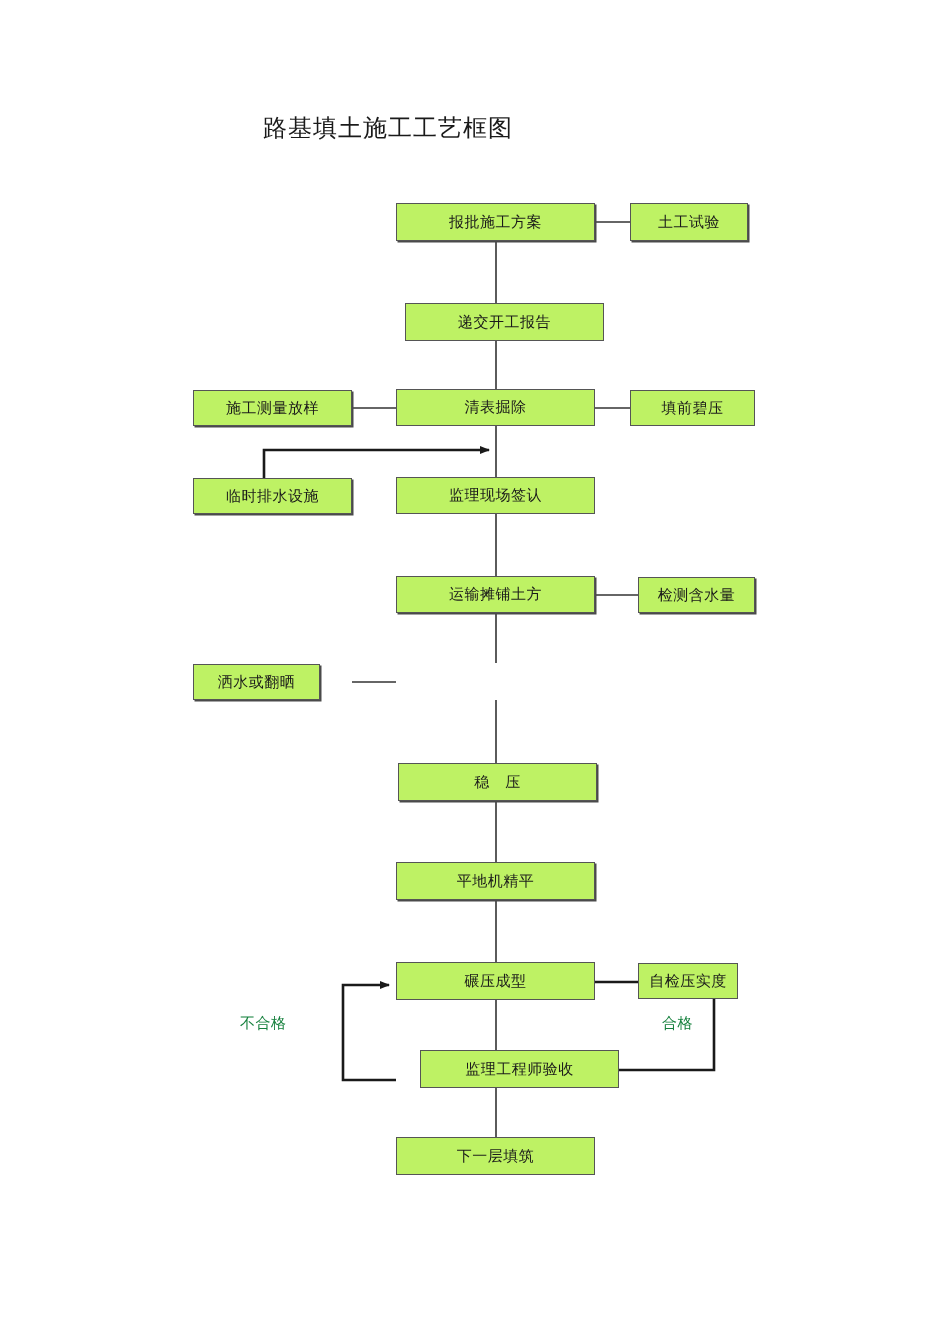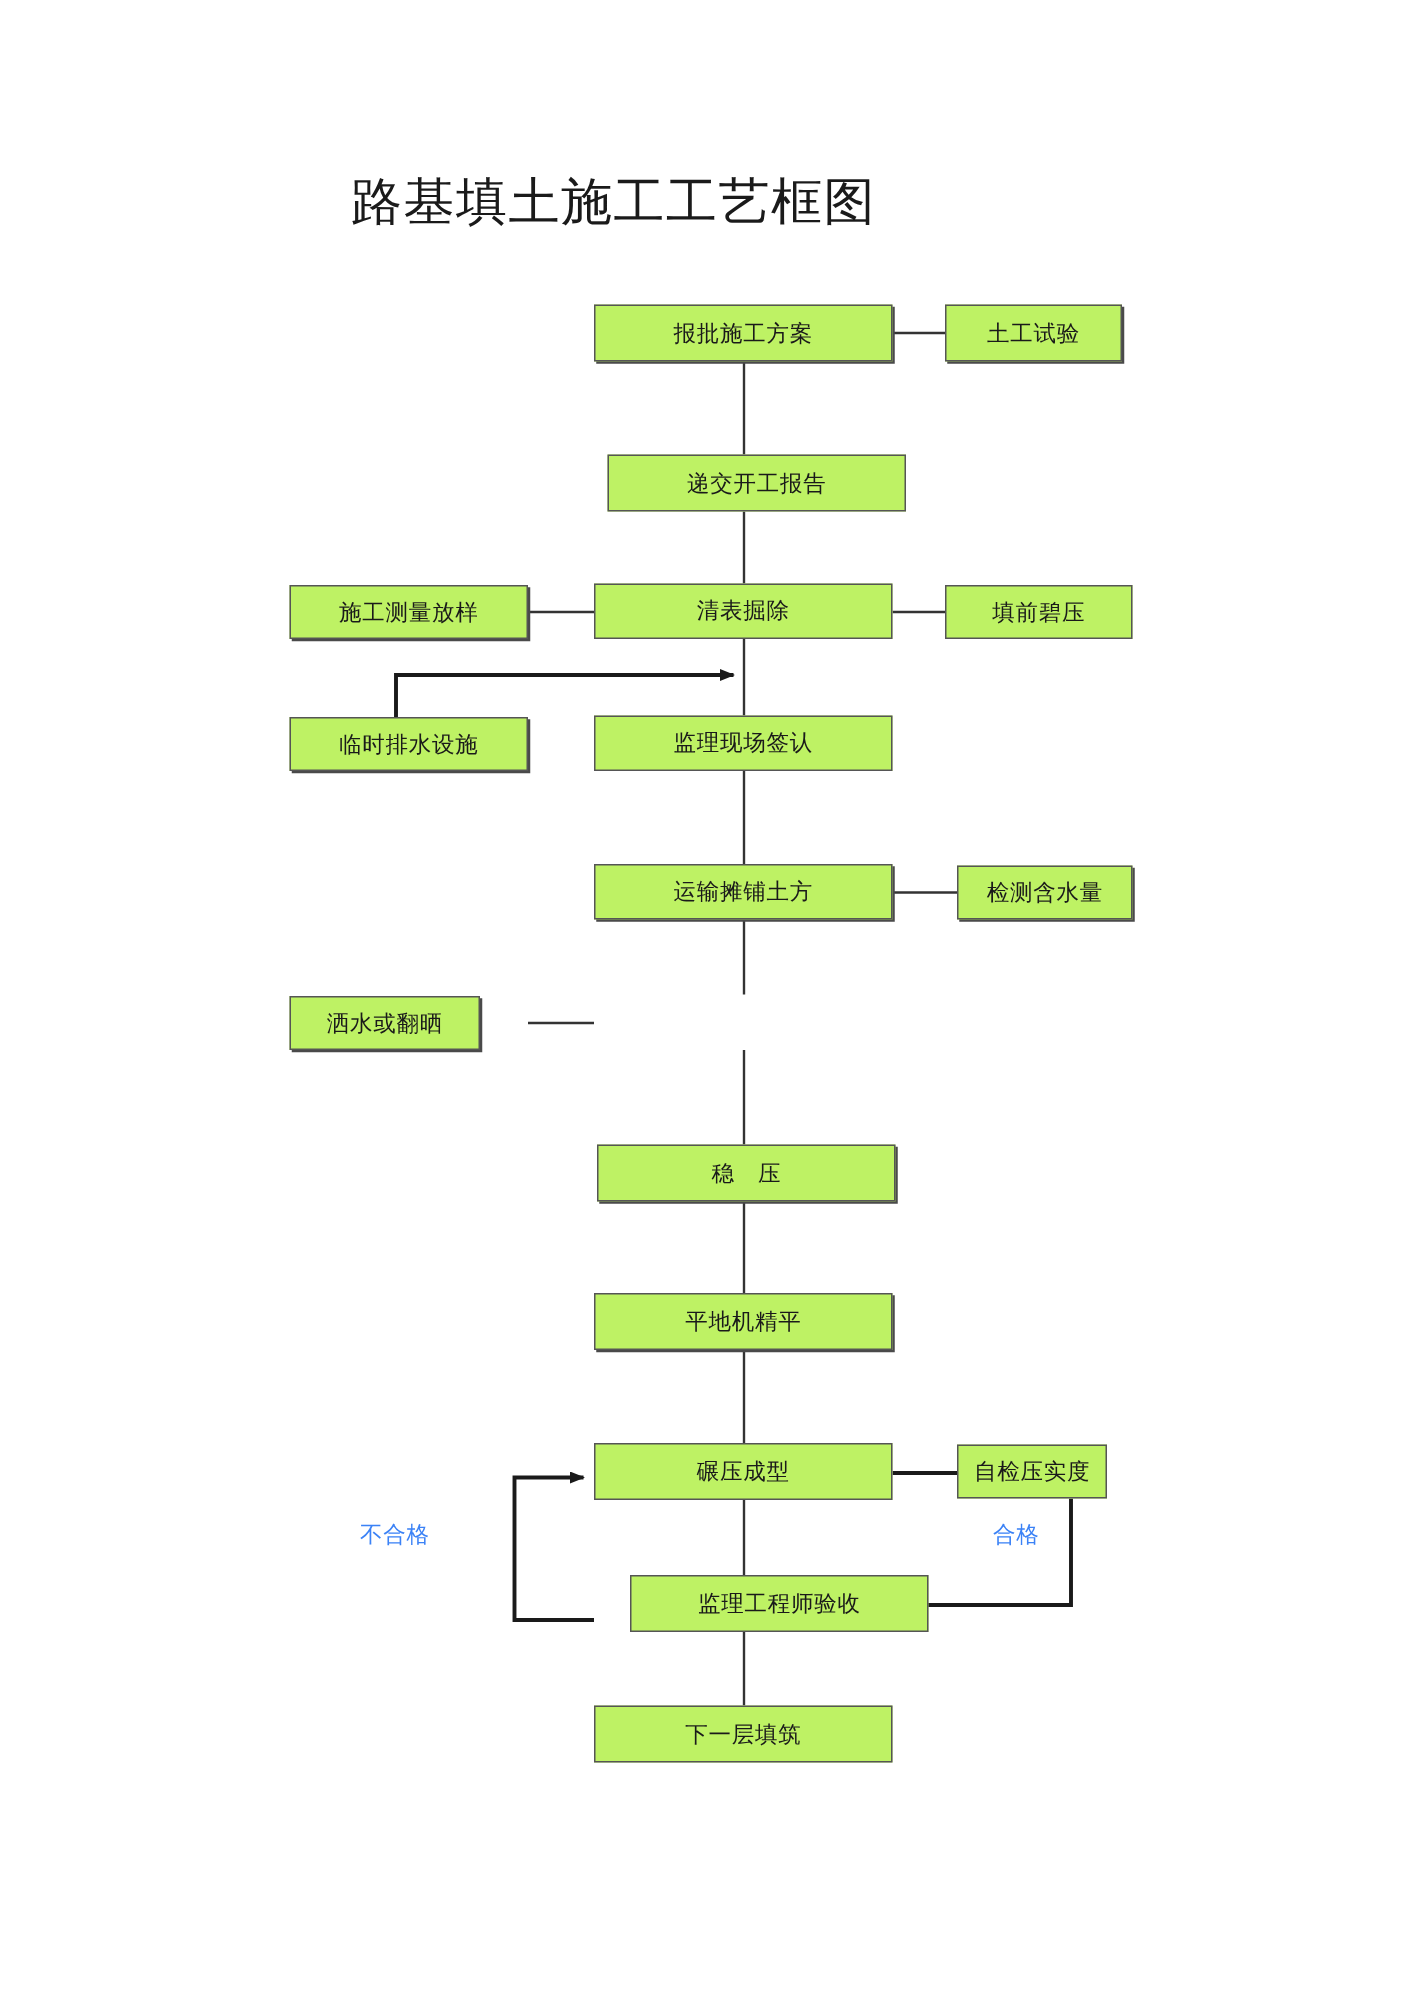--- a/index.html
+++ b/index.html
@@ -20,25 +20,24 @@
     width: 950px;
     height: 1344px;
   }
   .title {
     position: absolute;
     left: 0;
     top: 112px;
     width: 776px;
     text-align: center;
     font-family: "DejaVu Serif", serif;
-    font-size: 34px;
+    font-size: 24px;
     letter-spacing: 1px;
     color: #1a1a1a;
     white-space: nowrap;
-    padding-left: 21px;
   }
   .node {
     position: absolute;
     box-sizing: border-box;
     background: #bef264;
     border: 1px solid #555555;
     display: flex;
     align-items: center;
     justify-content: center;
     font-family: "DejaVu Serif", serif;
@@ -48,21 +47,21 @@
     letter-spacing: 0.5px;
   }
   
   .node.sh {
     box-shadow: 1.5px 1.5px 0 0 #4a4a4a;
   }
   .label {
     position: absolute;
     font-family: "DejaVu Serif", serif;
     font-size: 15px;
-    color: #3b82f6;
+    color: #15803d;
     white-space: nowrap;
     letter-spacing: 0.5px;
   }
   svg.links {
     position: absolute;
     left: 0; top: 0;
     width: 950px;
     height: 1344px;
     pointer-events: none;
   }

